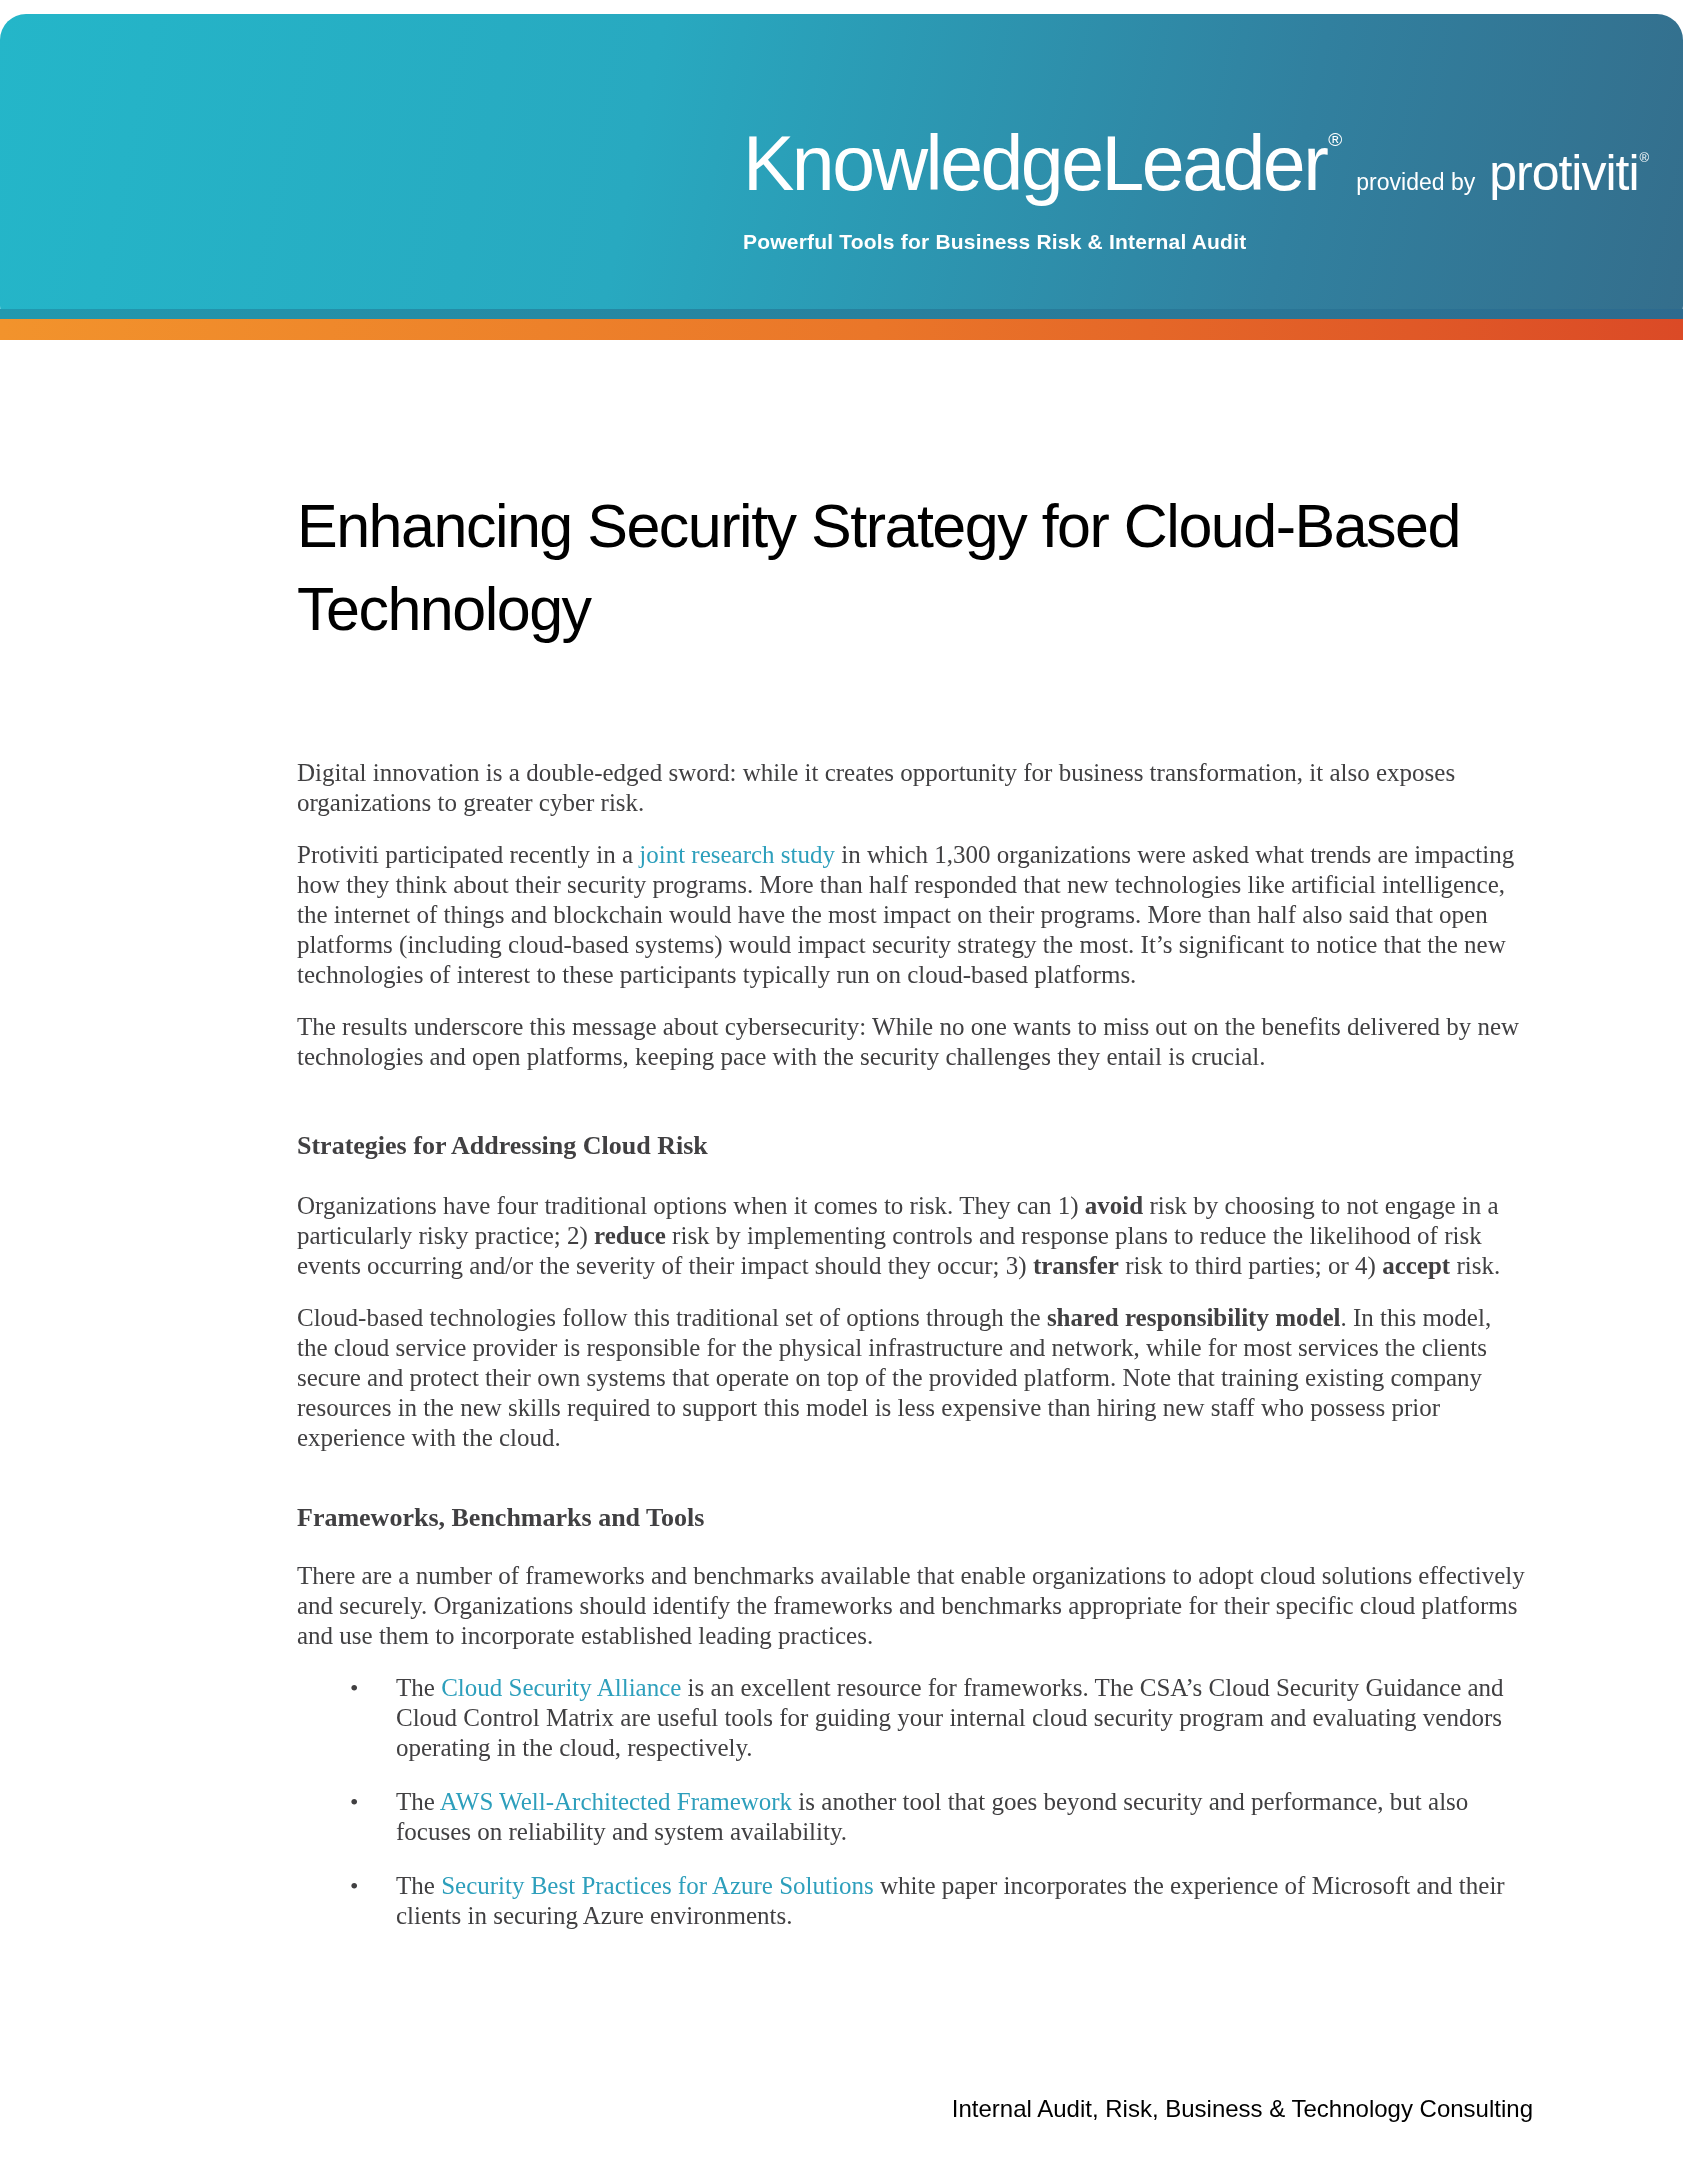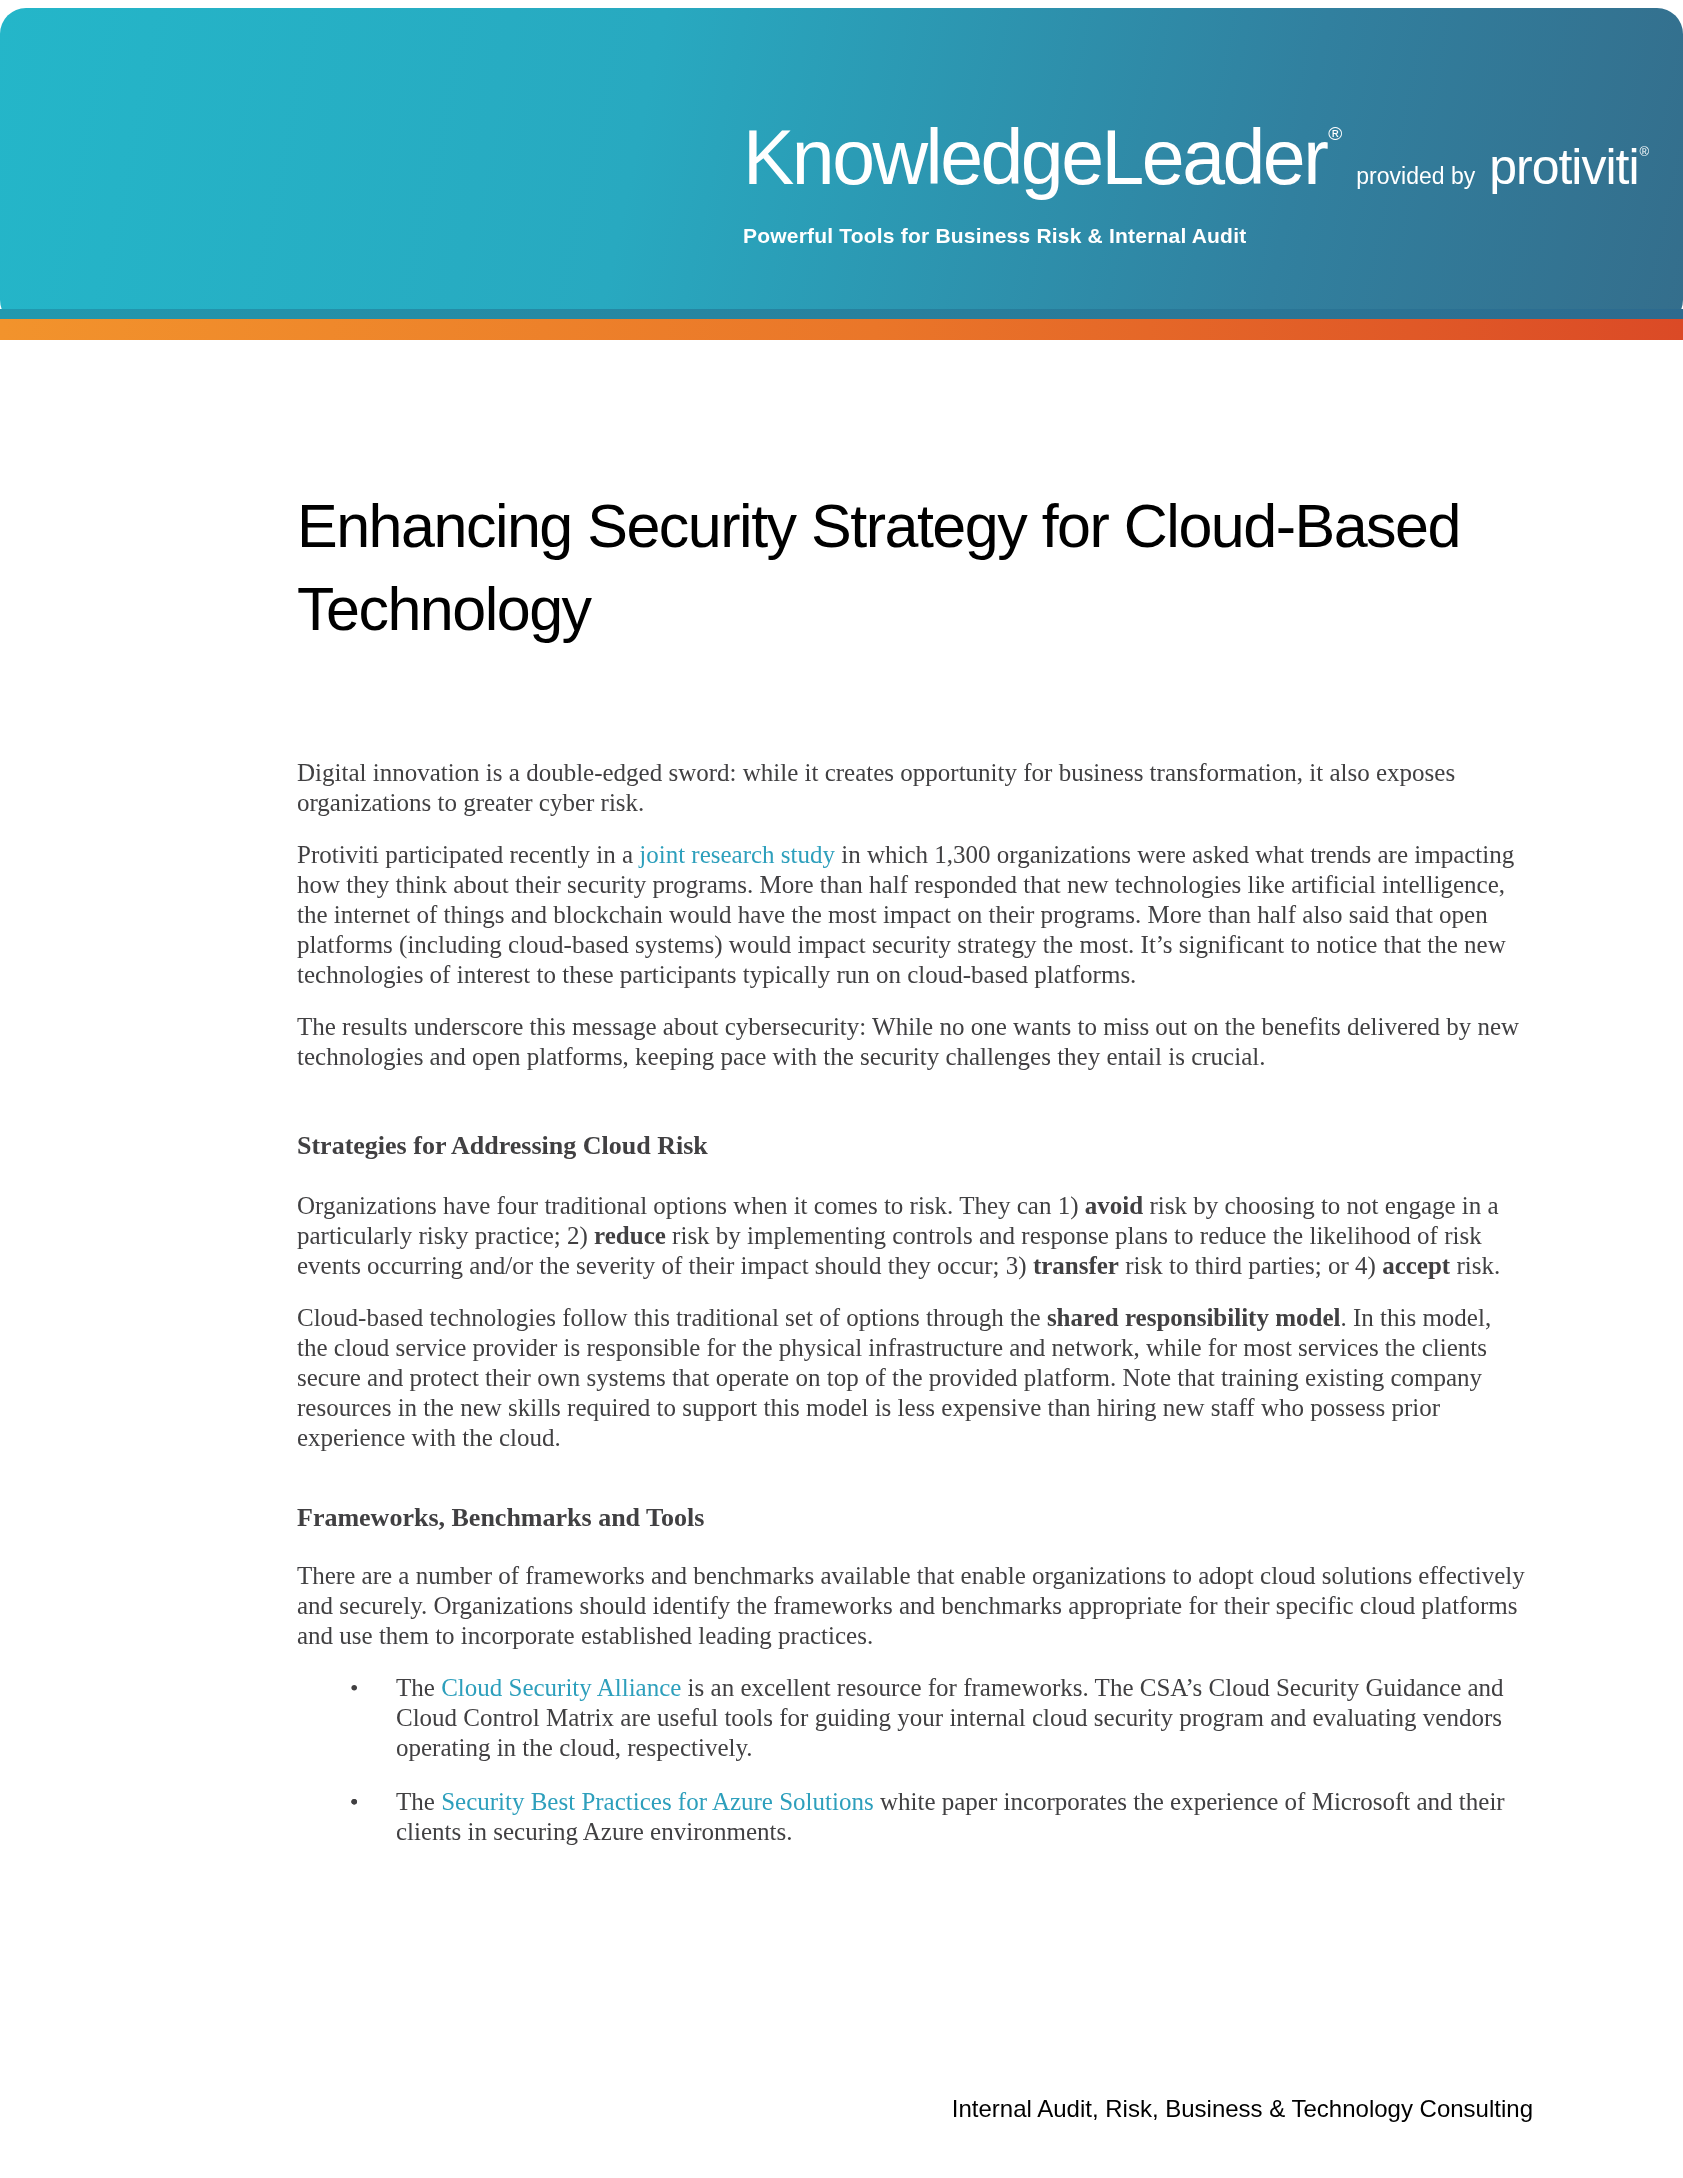--- a/index.html
+++ b/index.html
@@ -7,21 +7,21 @@
       width: 1683px; height: 2178px;
       background: #ffffff;
       position: relative;
       font-family: "Liberation Serif", serif;
       -webkit-font-smoothing: antialiased;
     }
     .page { position: absolute; inset: 0; overflow: hidden; }
 
     
     .masthead {
-      position: absolute; top: 8px; left: 0; width: 1683px; height: 318px;
+      position: absolute; top: 14px; left: 0; width: 1683px; height: 318px;
       background: linear-gradient(102deg, #24b6c9 0%, #28a9c0 38%, #31809f 76%, #346e8c 100%);
       border-radius: 26px;
     }
     .masthead-band {
       position: absolute; top: 309px; left: 0; width: 1683px; height: 10px;
       background: linear-gradient(90deg, #2199af 0%, #2d6a8e 100%);
     }
     .orange-stripe {
       position: absolute; top: 319px; left: 0; width: 1683px; height: 21px;
       background: linear-gradient(90deg, #f2932c 0%, #ea7629 52%, #db4a26 100%);
@@ -111,20 +111,21 @@
     <h2 class="section-heading second">Frameworks, Benchmarks and Tools</h2>
     <p><span>There are a number of frameworks and benchmarks available that enable organizations to adopt cloud solutions effectively and securely. Organizations should identify the frameworks and benchmarks appropriate for their specific cloud platforms and use them to incorporate established leading practices.</span></p>
 
     <ul class="bullet-list">
       <li>
         <span class="bullet-dot">•</span>
         <span><span>The </span><span class="t-link">Cloud Security Alliance</span><span> is an excellent resource for frameworks. The CSA’s Cloud Security Guidance and Cloud Control Matrix are useful tools for guiding your internal cloud security program and evaluating vendors operating in the cloud, respectively.</span></span>
       </li>
       <li>
         <span class="bullet-dot">•</span>
+        <span><span>The </span><span class="t-link">AWS Well-Architected Framework</span><span> is another tool that goes beyond security and performance, but also focuses on reliability and system availability.</span></span>
       </li>
       <li>
         <span class="bullet-dot">•</span>
         <span><span>The </span><span class="t-link">Security Best Practices for Azure Solutions</span><span> white paper incorporates the experience of Microsoft and their clients in securing Azure environments.</span></span>
       </li>
     </ul>
   </div>
 
   <div class="footer">Internal Audit, Risk, Business &amp; Technology Consulting</div>
 

